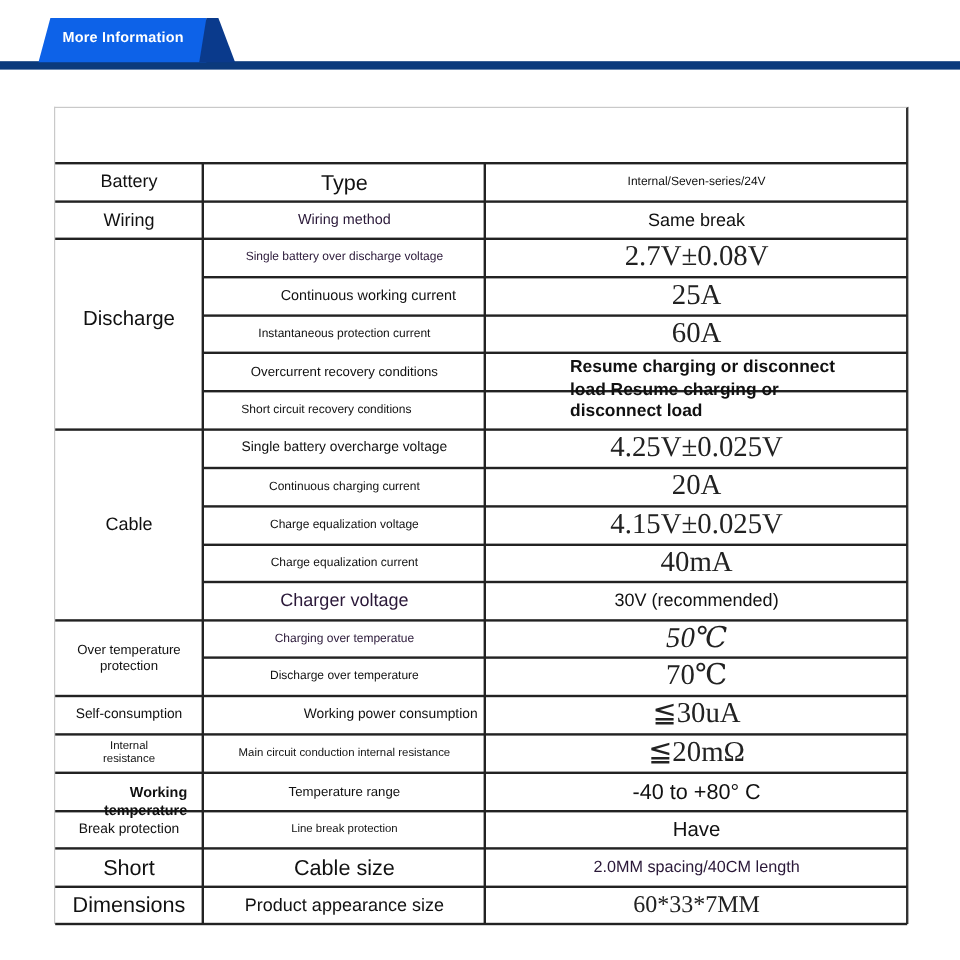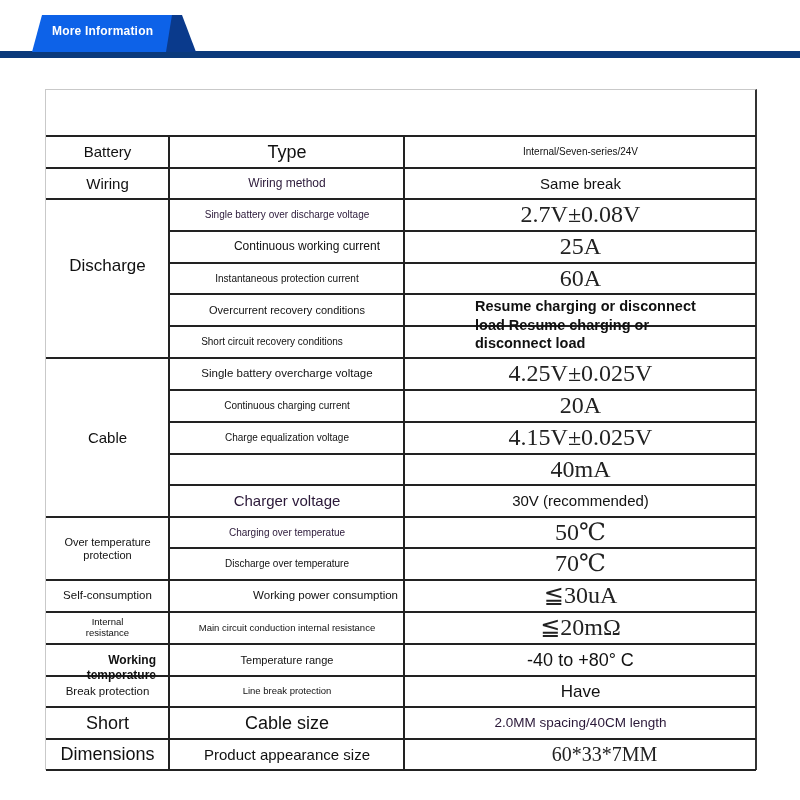--- a/index.html
+++ b/index.html
@@ -94,28 +94,29 @@
   <div class="cell c1 lg" style="top:269px;height:157px;">Cable</div>
   <div class="cell c2 md" style="top:269px;height:30px;font-size:11.5px;">Single battery overcharge voltage</div>
   <div class="cell c3 serif" style="top:269px;height:30px;">4.25V±0.025V</div>
 
   <div class="cell c2 sm" style="top:301px;height:30px;">Continuous charging current</div>
   <div class="cell c3 serif" style="top:301px;height:30px;">20A</div>
 
   <div class="cell c2 sm" style="top:333px;height:30px;">Charge equalization voltage</div>
   <div class="cell c3 serif" style="top:333px;height:30px;">4.15V±0.025V</div>
 
+  <div class="cell c2 sm" style="top:365px;height:29px;">Charge equalization current</div>
   <div class="cell c3 serif" style="top:365px;height:29px;">40mA</div>
 
   <div class="cell c2 lg purple" style="top:396px;height:30px;">Charger voltage</div>
   <div class="cell c3 lg" style="top:396px;height:30px;">30V (recommended)</div>
 
   <div class="cell c1 md" style="top:428px;height:61px;padding:0 6px;font-size:11px;">Over temperature protection</div>
   <div class="cell c2 sm purple" style="top:428px;height:29px;padding:0 24px;">Charging over temperatue</div>
-  <div class="cell c3 serif" style="top:428px;height:29px;">50℃</div>
+  <div class="cell c3 serif" style="top:428px;height:29px;font-style:italic;">50℃</div>
 
   <div class="cell c2 sm" style="top:459px;height:30px;padding:0 50px;">Discharge over temperature</div>
   <div class="cell c3 serif" style="top:459px;height:30px;">70℃</div>
 
   <div class="cell c1 md" style="top:491px;height:30px;font-size:11.5px;">Self-consumption</div>
   <div class="cell c2 md" style="top:491px;height:30px;justify-content:flex-end;padding-right:6px;font-size:11.5px;">Working power consumption</div>
   <div class="cell c3 serif" style="top:491px;height:30px;">≦30uA</div>
 
   <div class="cell c1 sm" style="top:523px;height:30px;padding:0 30px;font-size:9.5px;">Internal resistance</div>
   <div class="cell c2 sm" style="top:523px;height:30px;padding:0 20px;font-size:9.5px;">Main circuit conduction internal resistance</div>
@@ -128,14 +129,14 @@
   <div class="cell c1 md" style="top:590px;height:24px;font-size:11.5px;">Break protection</div>
   <div class="cell c2 sm" style="top:587px;height:29px;padding:0 45px;font-size:9.5px;">Line break protection</div>
   <div class="cell c3 xl" style="top:587px;height:29px;">Have</div>
 
   <div class="cell c1 xxl" style="top:618px;height:30px;">Short</div>
   <div class="cell c2 xxl" style="top:618px;height:30px;">Cable size</div>
   <div class="cell c3 md purple" style="top:618px;height:30px;font-size:13.5px;">2.0MM spacing/40CM length</div>
 
   <div class="cell c1 xxl" style="top:650px;height:29px;">Dimensions</div>
   <div class="cell c2 lg" style="top:650px;height:29px;">Product appearance size</div>
-  <div class="cell c3 serif" style="top:650px;height:29px;font-size:20px;margin-left:24px;">60*33*7MM</div>
+  <div class="cell c3 serif" style="top:650px;height:29px;font-size:20px;">60*33*7MM</div>
 </div>
 
 </body></html>

